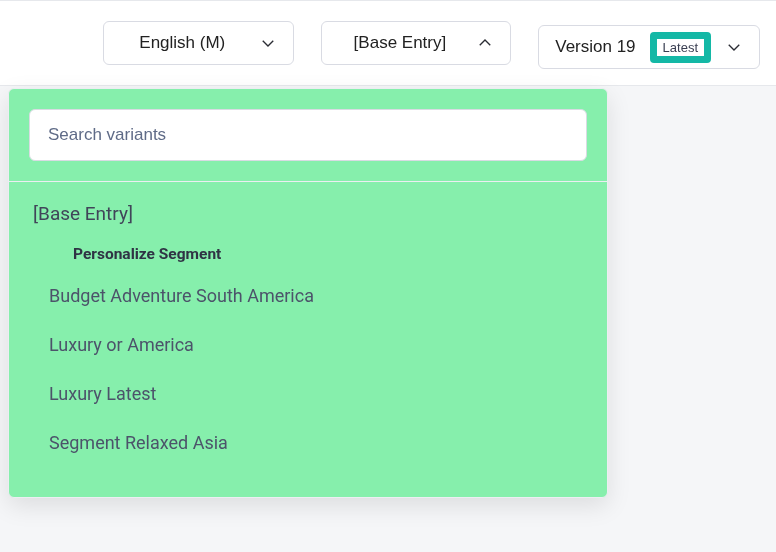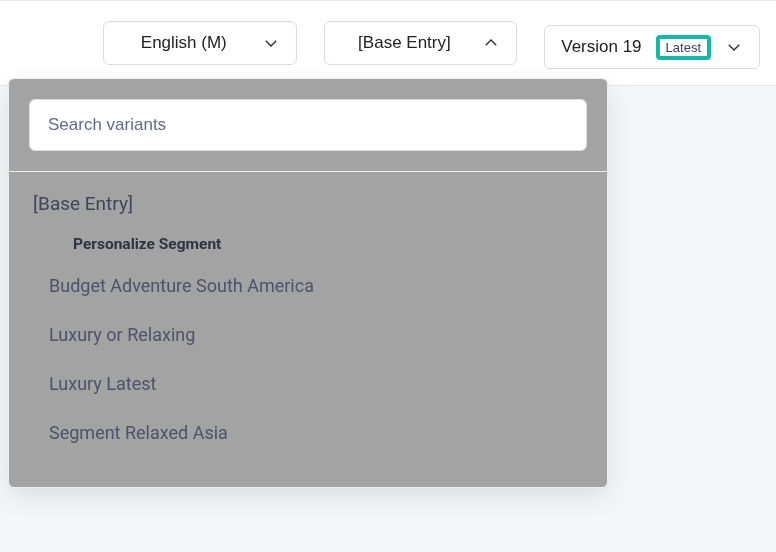--- a/index.html
+++ b/index.html
@@ -37,43 +37,43 @@
     padding: 0 16px;
     font-size: 17px;
     color: #222;
     cursor: pointer;
     white-space: nowrap;
   }
   .select-btn .label {
     flex: 1;
   }
   .select-btn .badge {
-    border: 4px solid #14b8a6;
+    border: 7px solid #14b8a6;
     border-radius: 4px;
     padding: 1px 6px;
     font-size: 13px;
     color: #3a3f52;
   }
   .chev {
     display: inline-block;
     width: 18px;
     height: 18px;
   }
   .chev svg { width: 18px; height: 18px; stroke: #2a2c33; stroke-width: 1.8; fill: none; }
   .select-lang { width: 210px; justify-content: space-between; }
   .select-variant { width: 210px; justify-content: space-between; }
   .select-version { justify-content: space-between; }
   .version-wrap { margin-left: auto; margin-top: 8px; }
 
   .dropdown-panel {
     position: absolute;
-    top: 78px;
+    top: 88px;
     left: 8px;
     width: 600px;
-    background: #a3a3a3;
+    background: #86efac;
     border: 1px solid #eceef2;
     border-radius: 6px;
     box-shadow: 0 8px 24px rgba(0,0,0,0.10);
     padding-bottom: 30px;
   }
   .search-wrap {
     padding: 20px 20px 0 20px;
   }
   .search-input {
     width: 100%;
@@ -152,16 +152,16 @@
   <div class="search-wrap">
     <input class="search-input" type="text" placeholder="Search variants" style="">
   </div>
   <div class="divider"></div>
 
   <div class="entry-base">[Base Entry]</div>
 
   <div class="group-header">Personalize Segment</div>
 
   <div class="variant-item">Budget Adventure South America</div>
-  <div class="variant-item">Luxury or Relaxing</div>
+  <div class="variant-item">Luxury or America</div>
   <div class="variant-item">Luxury Latest</div>
   <div class="variant-item">Segment Relaxed Asia</div>
 </div>
 
 </body></html>

